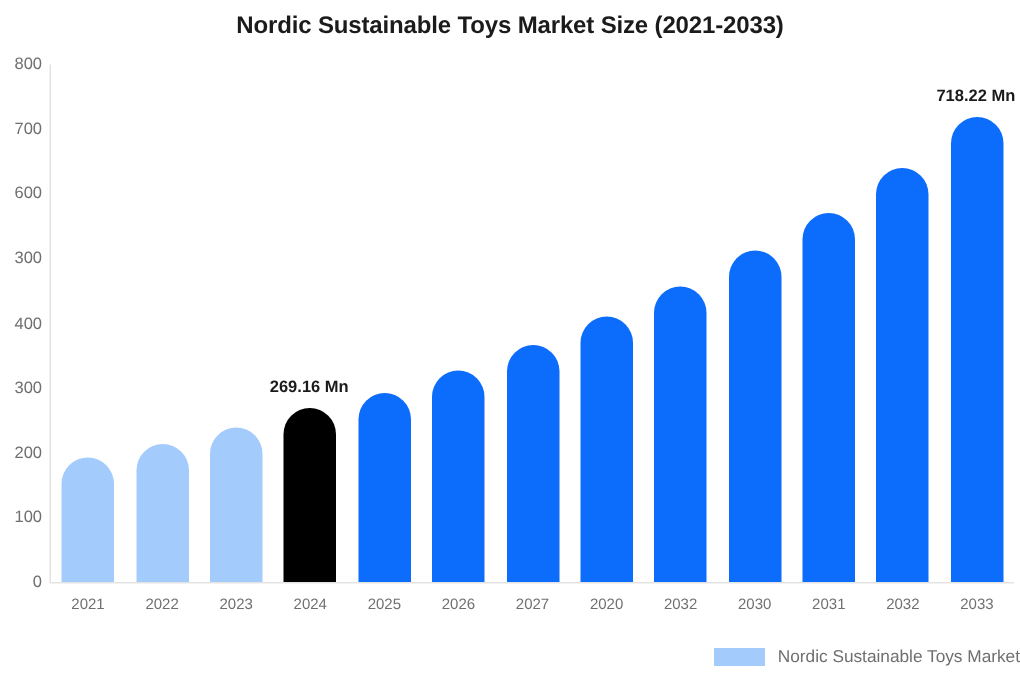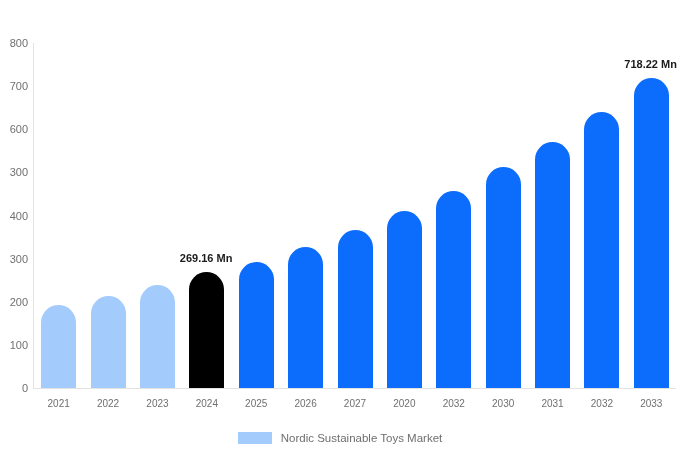--- a/index.html
+++ b/index.html
@@ -98,38 +98,39 @@
     text-align: center;
     white-space: nowrap;
   }
   #legend {
     position: absolute;
     left: 0;
     top: 432px;
     width: 680px;
     display: flex;
     align-items: center;
-    justify-content: center;
+    justify-content: flex-end;
     gap: 9px;
   }
   #legend-swatch {
     width: 34px;
     height: 12px;
     background: #a3cbfc;
   }
   #legend-label {
     font-size: 11.5px;
     color: #6f6f6f;
   }
 </style>
 </head>
 <body>
 
 <div id="chart-root">
 
+  <div id="chart-title">Nordic Sustainable Toys Market Size (2021-2033)</div>
 
   <div id="y-tick-labels">
       <div class="y-tick-label" style="top: 388px;">0</div>
       <div class="y-tick-label" style="top: 344.875px;">100</div>
       <div class="y-tick-label" style="top: 301.75px;">200</div>
       <div class="y-tick-label" style="top: 258.625px;">300</div>
       <div class="y-tick-label" style="top: 215.5px;">400</div>
       <div class="y-tick-label" style="top: 172.375px;">300</div>
       <div class="y-tick-label" style="top: 129.25px;">600</div>
       <div class="y-tick-label" style="top: 86.125px;">700</div>

